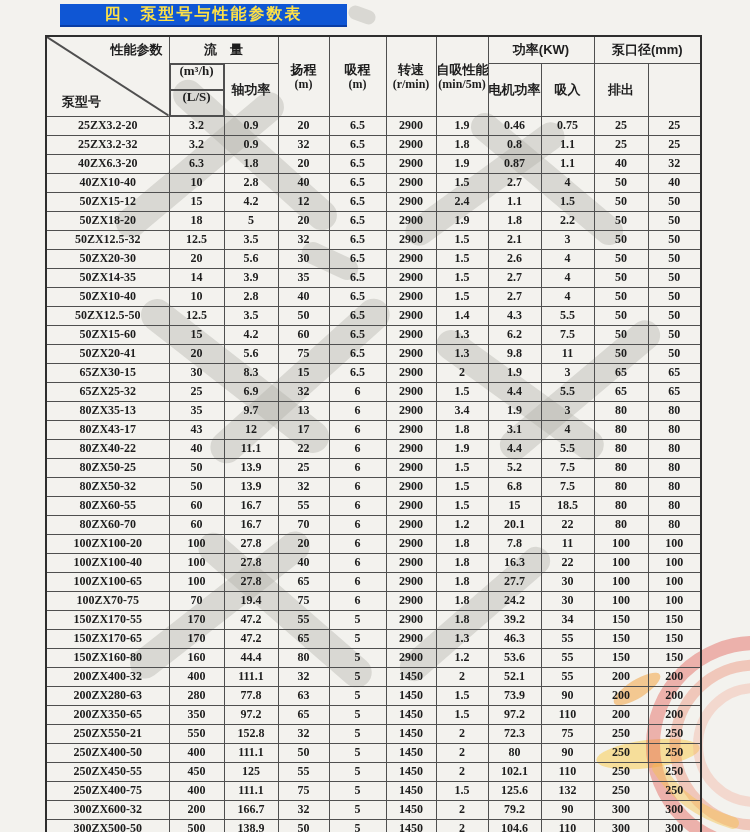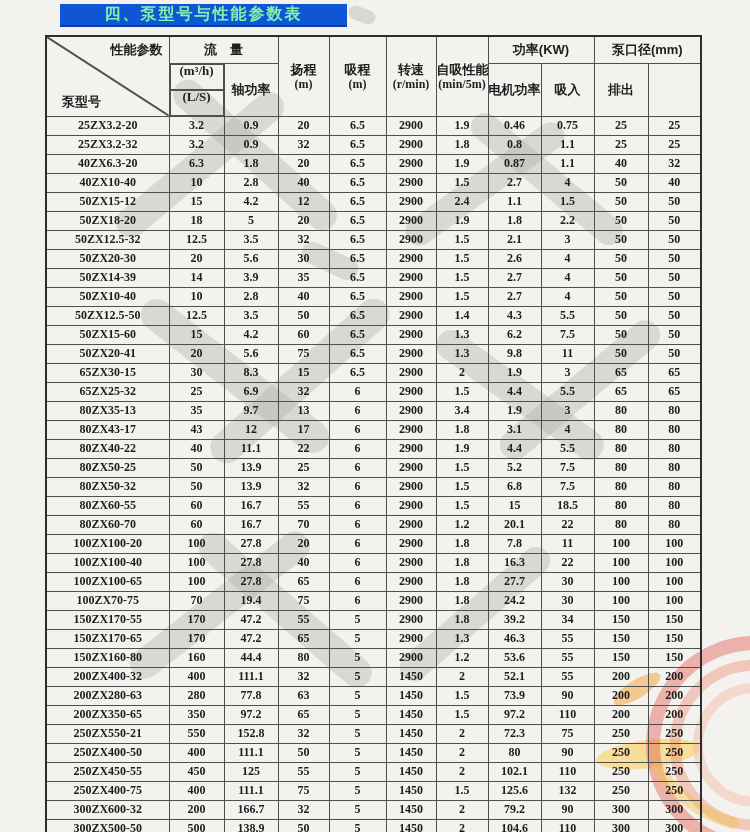--- a/index.html
+++ b/index.html
@@ -11,21 +11,21 @@
   
   .wm-layer{position:absolute;inset:0;z-index:0;}
   .wm{position:absolute;background:rgba(177,177,171,.40);border-radius:18px;}
   .blob{position:absolute;border-radius:50%;}
   .logo-svg{position:absolute;left:628px;top:618px;width:250px;height:250px;}
   
   .title-bar{
     position:absolute;left:60px;top:4px;width:287px;height:23px;z-index:3;
     background:#0f56d4;border-bottom:2px solid #0a3da5;box-sizing:border-box;
     display:flex;justify-content:center;
-    color:#86efac;font-weight:bold;font-size:16px;letter-spacing:2px;
+    color:#fde047;font-weight:bold;font-size:16px;letter-spacing:2px;
   }
   
   table.spec{
     position:absolute;left:45px;top:35px;z-index:2;
     width:657px;border-collapse:collapse;table-layout:fixed;
     border:2px solid #2e2e2e;background:transparent;
   }
   .spec th,.spec td{
     border:1px solid #4f4f4f;padding:0;text-align:center;vertical-align:middle;
     color:#1d1d1d;overflow:hidden;white-space:nowrap;box-sizing:border-box;
@@ -229,21 +229,21 @@
         <td>30</td>
         <td>6.5</td>
         <td>2900</td>
         <td>1.5</td>
         <td>2.6</td>
         <td>4</td>
         <td>50</td>
         <td>50</td>
       </tr>
       <tr>
-        <td>50ZX14-39</td>
+        <td>50ZX14-35</td>
         <td>14</td>
         <td>3.9</td>
         <td>35</td>
         <td>6.5</td>
         <td>2900</td>
         <td>1.5</td>
         <td>2.7</td>
         <td>4</td>
         <td>50</td>
         <td>50</td>

